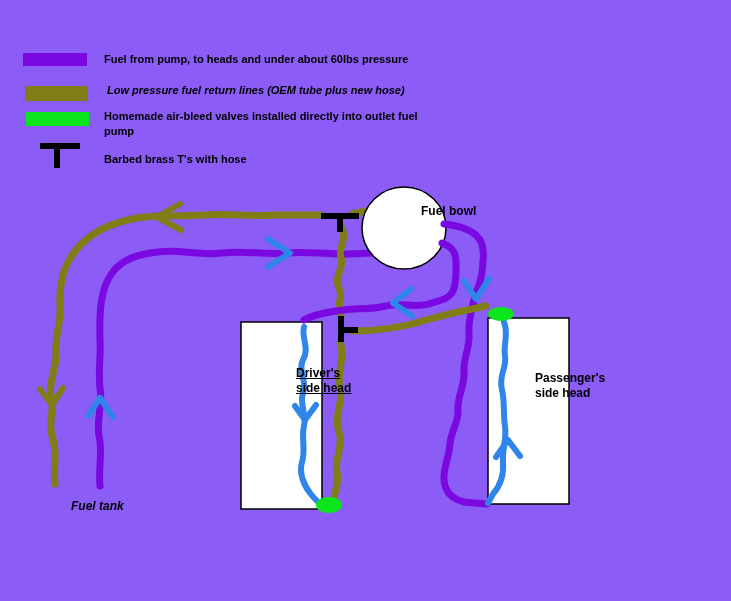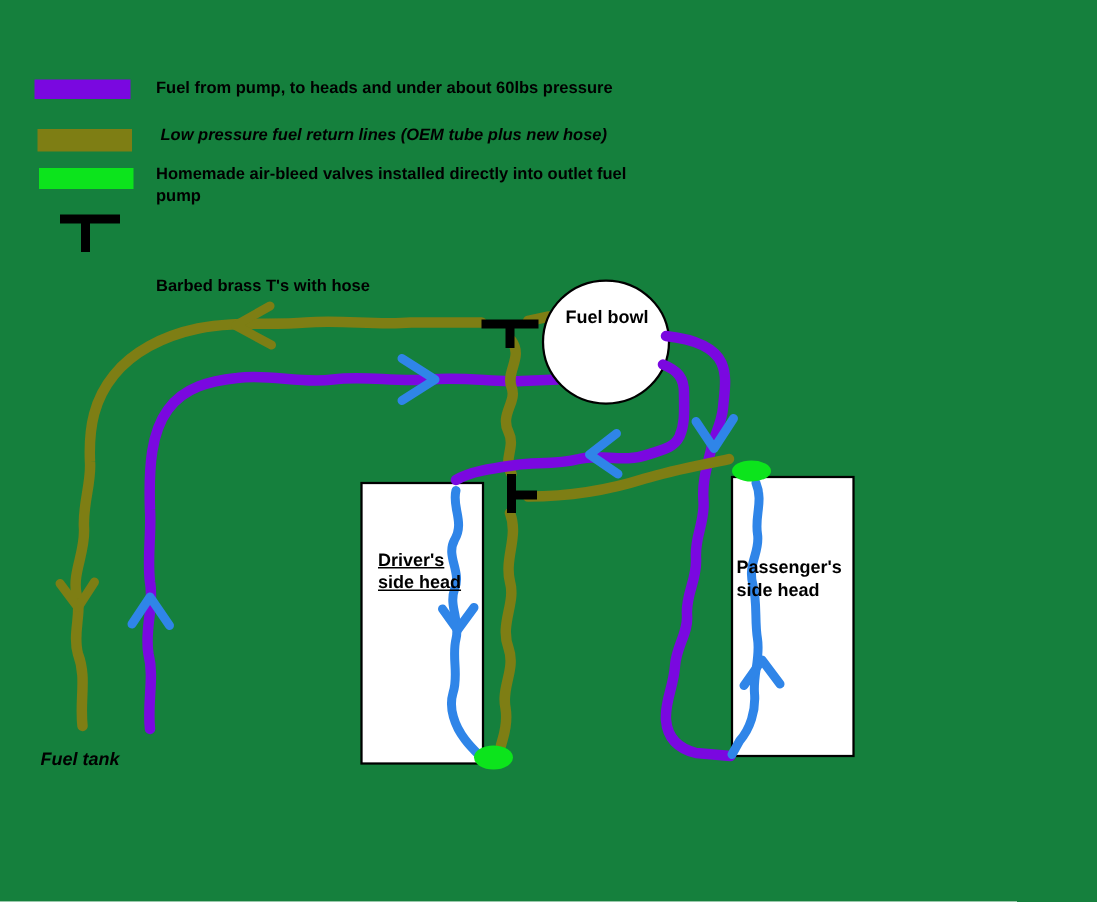--- a/index.html
+++ b/index.html
@@ -1,31 +1,31 @@
 <!DOCTYPE html>
 <html><head>
 <meta charset="utf-8">
 <style>
   html,body{margin:0;padding:0;background:#fff;}
   .canvas{
     position:relative;
     width:731px;height:601px;
-    background:#15803d;
+    background:#8b5cf6;
     font-family:"Liberation Sans", sans-serif;
     overflow:hidden;
   }
   .canvas svg{position:absolute;left:0;top:0;}
   .txt{
     position:absolute;
     color:#000;
     font-weight:bold;
     white-space:nowrap;
   }
   .legend-txt{font-size:11px;line-height:15px;}
-  .node-txt{font-size:12px;line-height:15px;}
+  .node-txt{font-size:12px;line-height:15px;margin-left:44px;}
 </style>
 </head>
 <body>
 
 <div class="canvas">
 
   <svg width="731" height="601" viewBox="0 0 731 601">
 
     <rect x="23" y="53" width="64" height="13" fill="#7a08e0"></rect>
     <rect x="25" y="86" width="63" height="15" fill="#7e7e14"></rect>
@@ -82,21 +82,21 @@
     <ellipse cx="329" cy="505" rx="13" ry="8" fill="#0ce41c"></ellipse>
     <ellipse cx="501" cy="314" rx="13" ry="7" fill="#0ce41c"></ellipse>
   </svg>
 
   <div class="txt legend-txt" style="left:104px;top:52px;">Fuel from pump, to heads and under about 60lbs pressure</div>
   <div class="txt legend-txt" style="left:107px;top:83px;font-style:italic;">Low pressure fuel return lines (OEM tube plus new hose)</div>
   <div class="txt legend-txt" style="left:104px;top:109px;">
     <div>Homemade air-bleed valves installed directly into outlet fuel</div>
     <div>pump</div>
   </div>
-  <div class="txt legend-txt" style="left:104px;top:152px;margin-top:32px;">
+  <div class="txt legend-txt" style="left:104px;top:152px;">
     <div>Barbed brass T's with hose</div>
   </div>
 
   <div class="txt node-txt" style="left:377px;top:204px;">Fuel bowl</div>
   <div class="txt node-txt" style="left:252px;top:366px;text-decoration:underline;">
     <div>Driver's</div>
     <div>side head</div>
   </div>
   <div class="txt node-txt" style="left:491px;top:371px;">
     <div>Passenger's</div>

